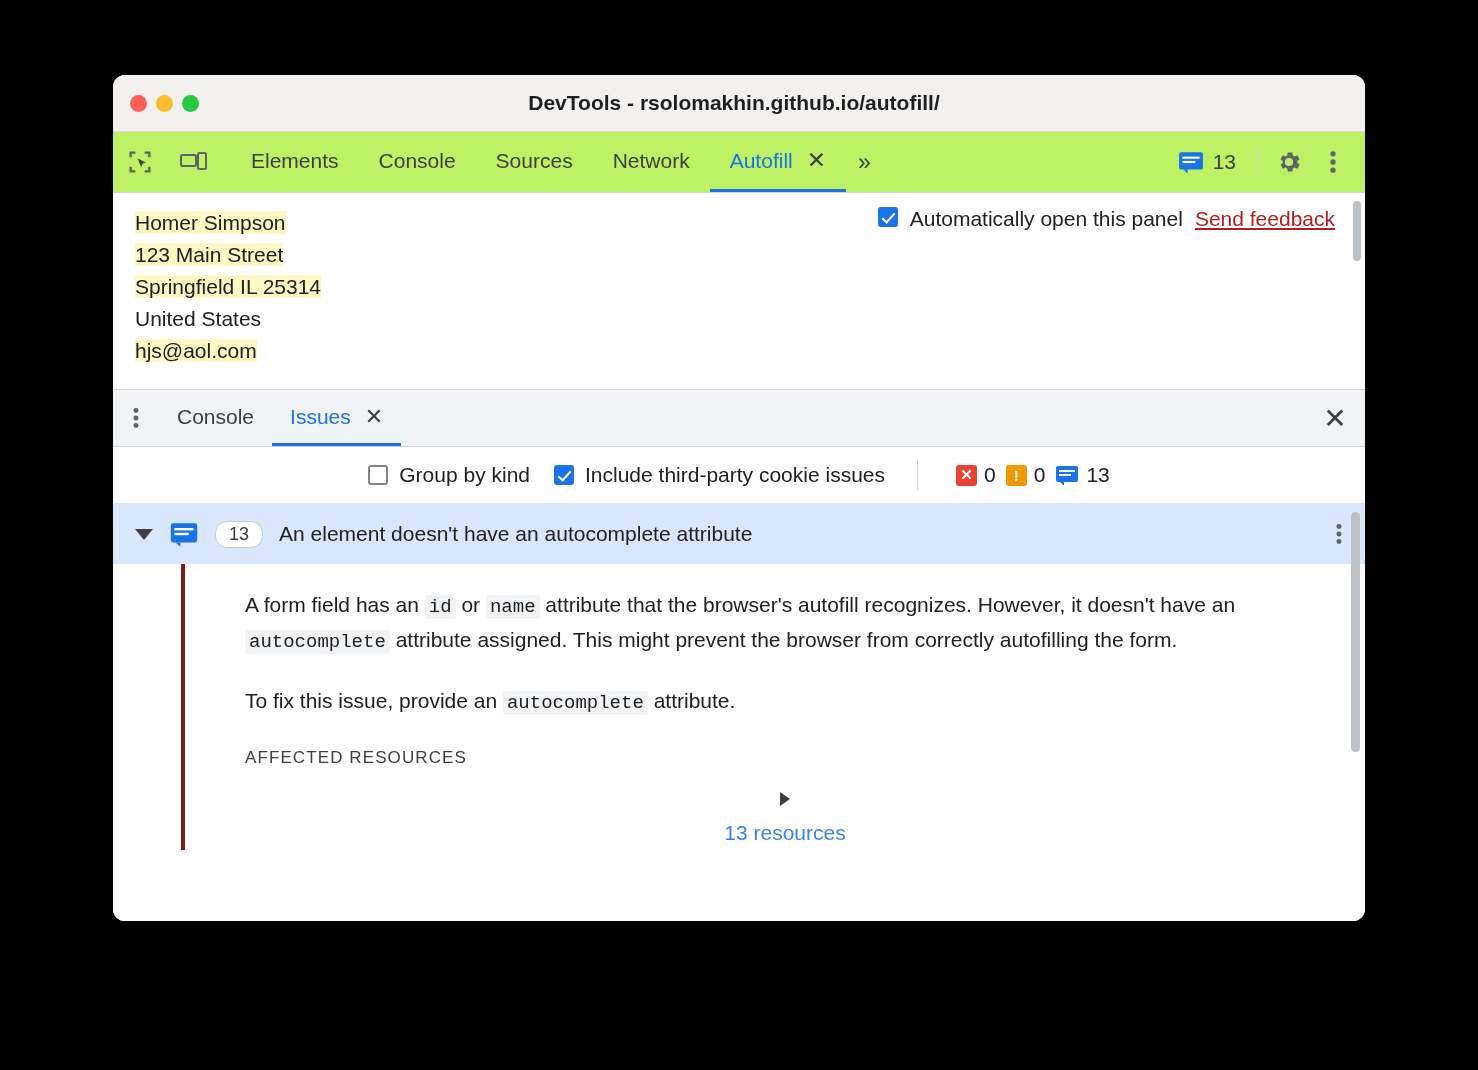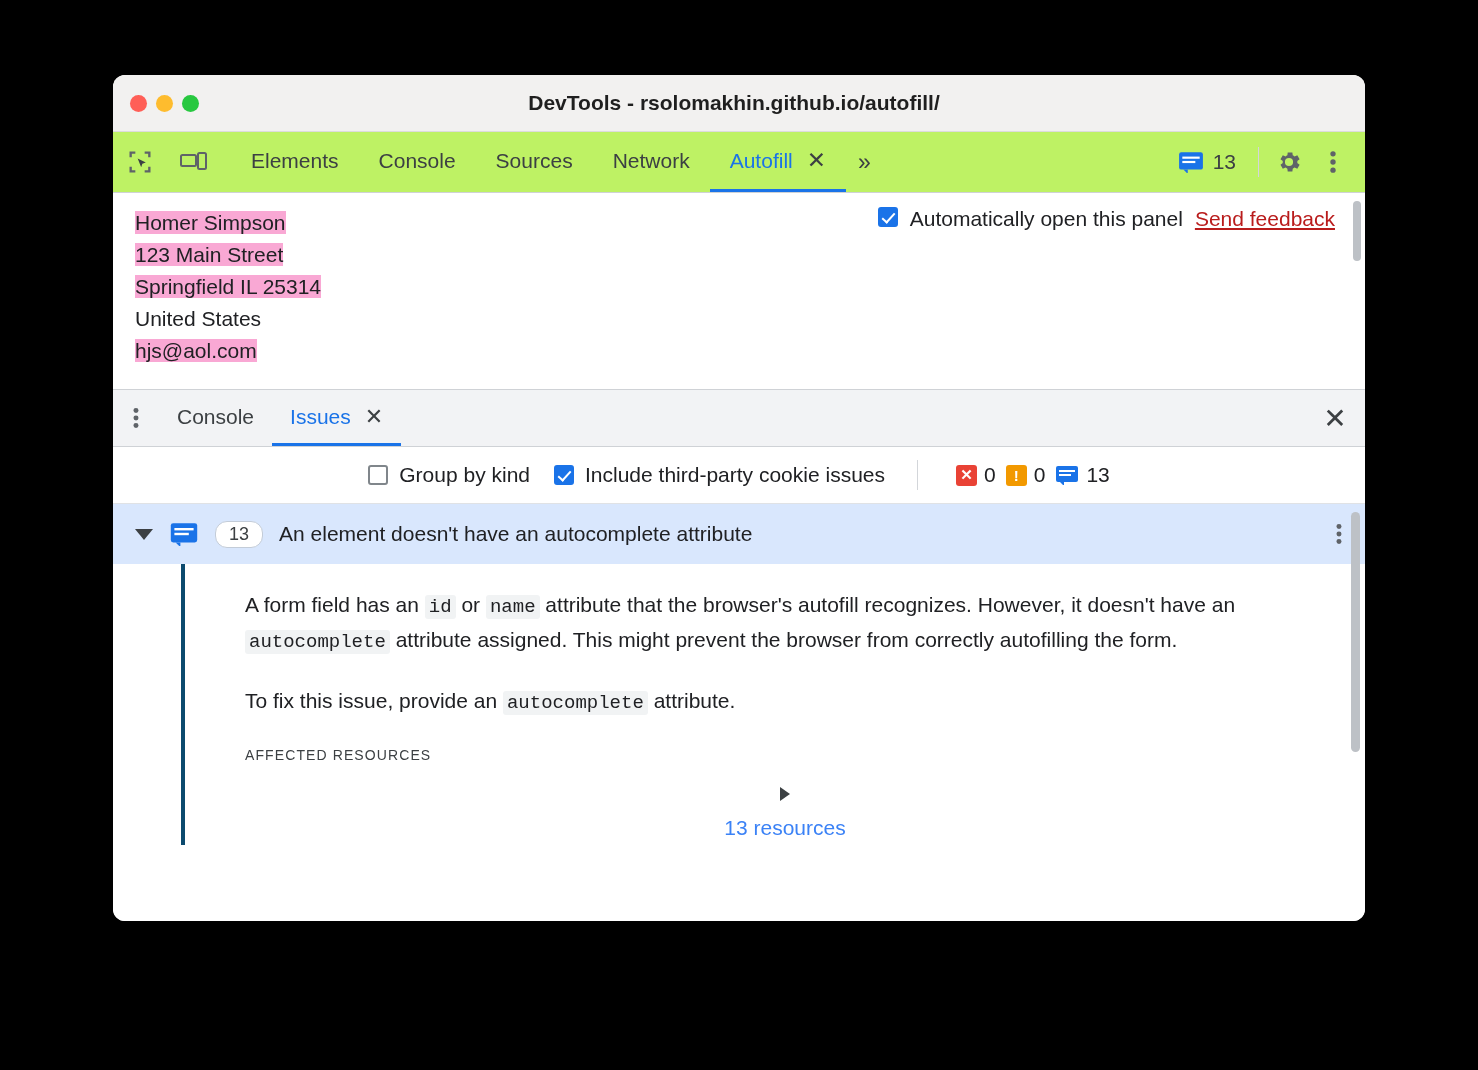--- a/index.html
+++ b/index.html
@@ -147,21 +147,21 @@
   .af-topbar a {
     color: #b91c1c;
     text-decoration: underline;
   }
   .addr {
     padding: 14px 0 0 22px;
     font-size: 21px;
     line-height: 1.52;
     color: #202124;
   }
-  .addr span.hl { background: #f9a8d4; }
+  .addr span.hl { background: #fef9c3; }
   .panel-scroll {
     position: absolute;
     right: 4px;
     top: 8px;
     width: 8px;
     height: 60px;
     border-radius: 4px;
     background: #bdc1c6;
   }
 
@@ -292,36 +292,36 @@
     margin-left: auto;
     width: 52px;
     display: flex;
     align-items: center;
     justify-content: center;
     color: #5f6368;
   }
   .issue-detail {
     position: relative;
     padding: 24px 40px 0 60px;
-    border-left: 4px solid #0c4a6e;
+    border-left: 4px solid #7f1d1d;
     margin-left: 68px;
     font-size: 21px;
     line-height: 1.62;
     color: #202124;
   }
   .issue-detail p { margin: 0 0 26px 0; }
   code {
     font-family: "Liberation Mono", monospace;
     background: #f1f3f4;
     border-radius: 3px;
     padding: 1px 4px;
     font-size: 19px;
   }
   .affected {
-    font-size: 14px;
+    font-size: 17px;
     letter-spacing: 1.1px;
     color: #3c4043;
     margin-bottom: 20px;
   }
   .resources {
     font-size: 21px;
     color: #3b82f6;
     display: flex;
     align-items: center;
     gap: 10px;

